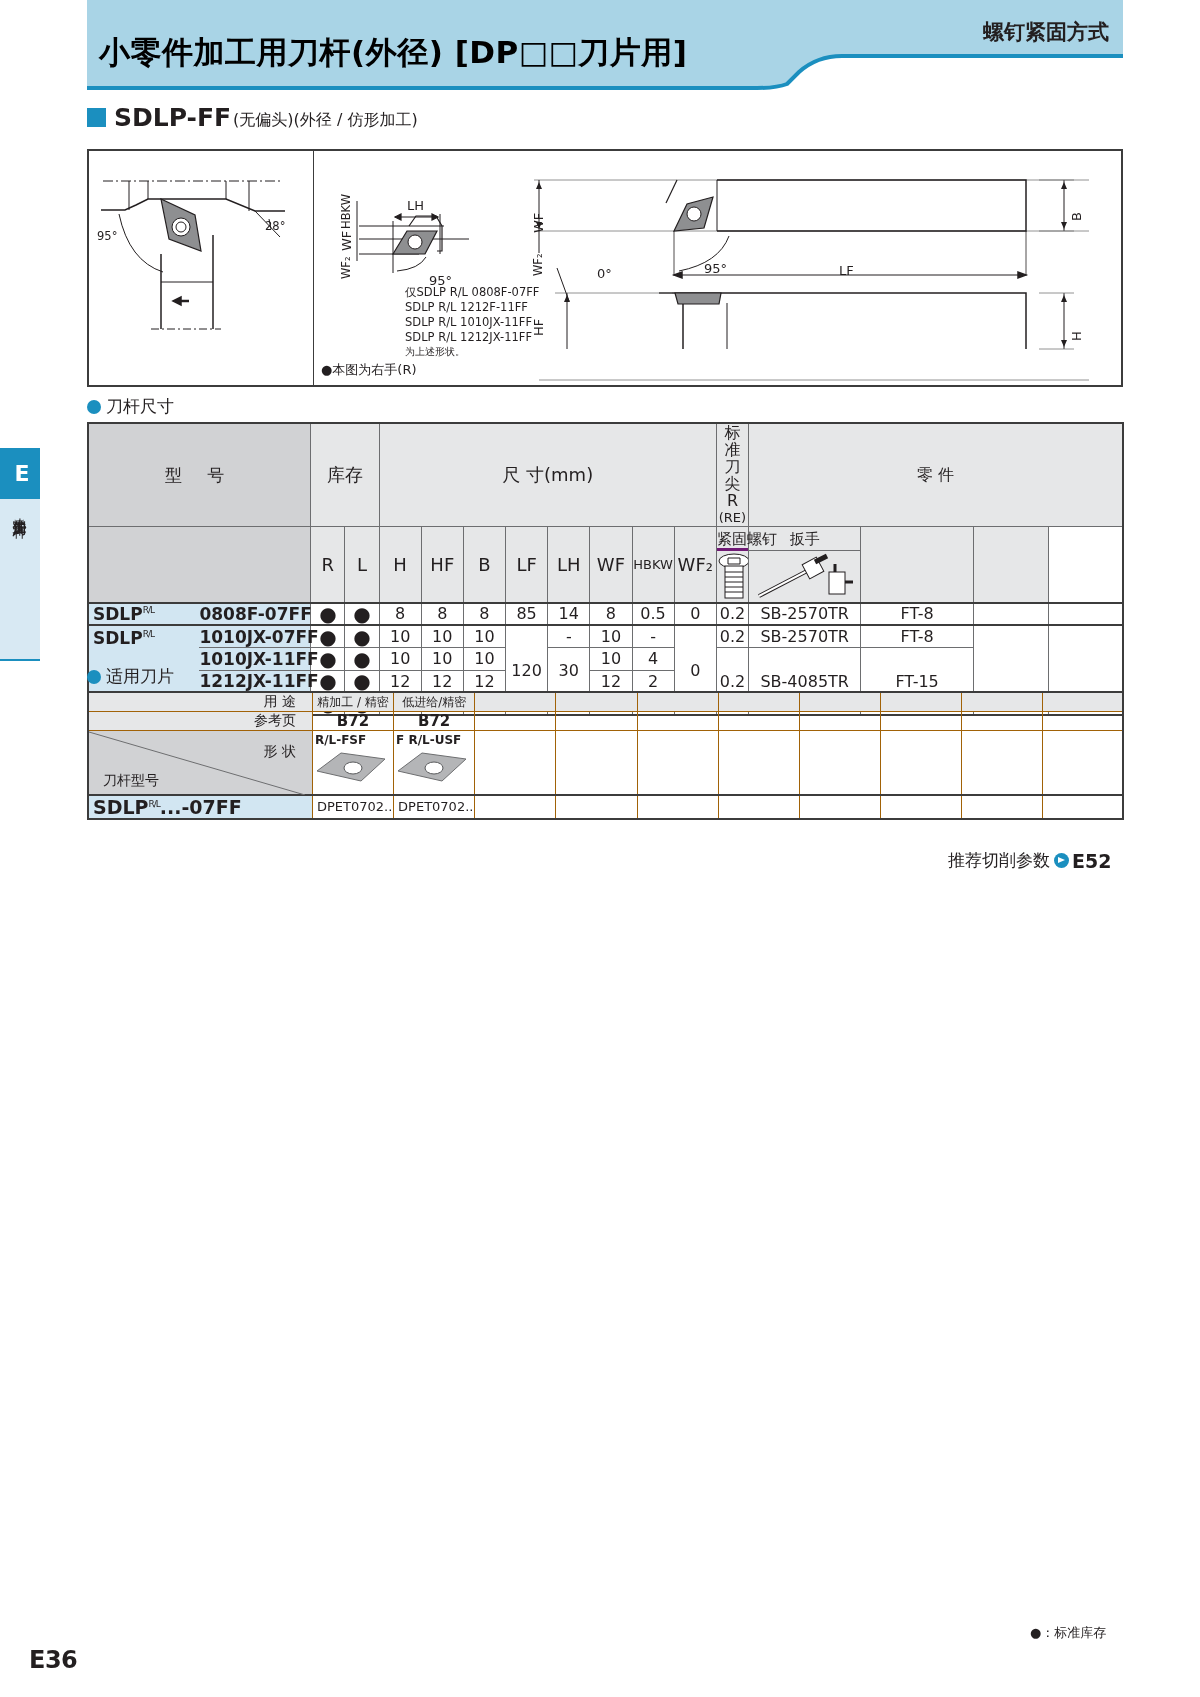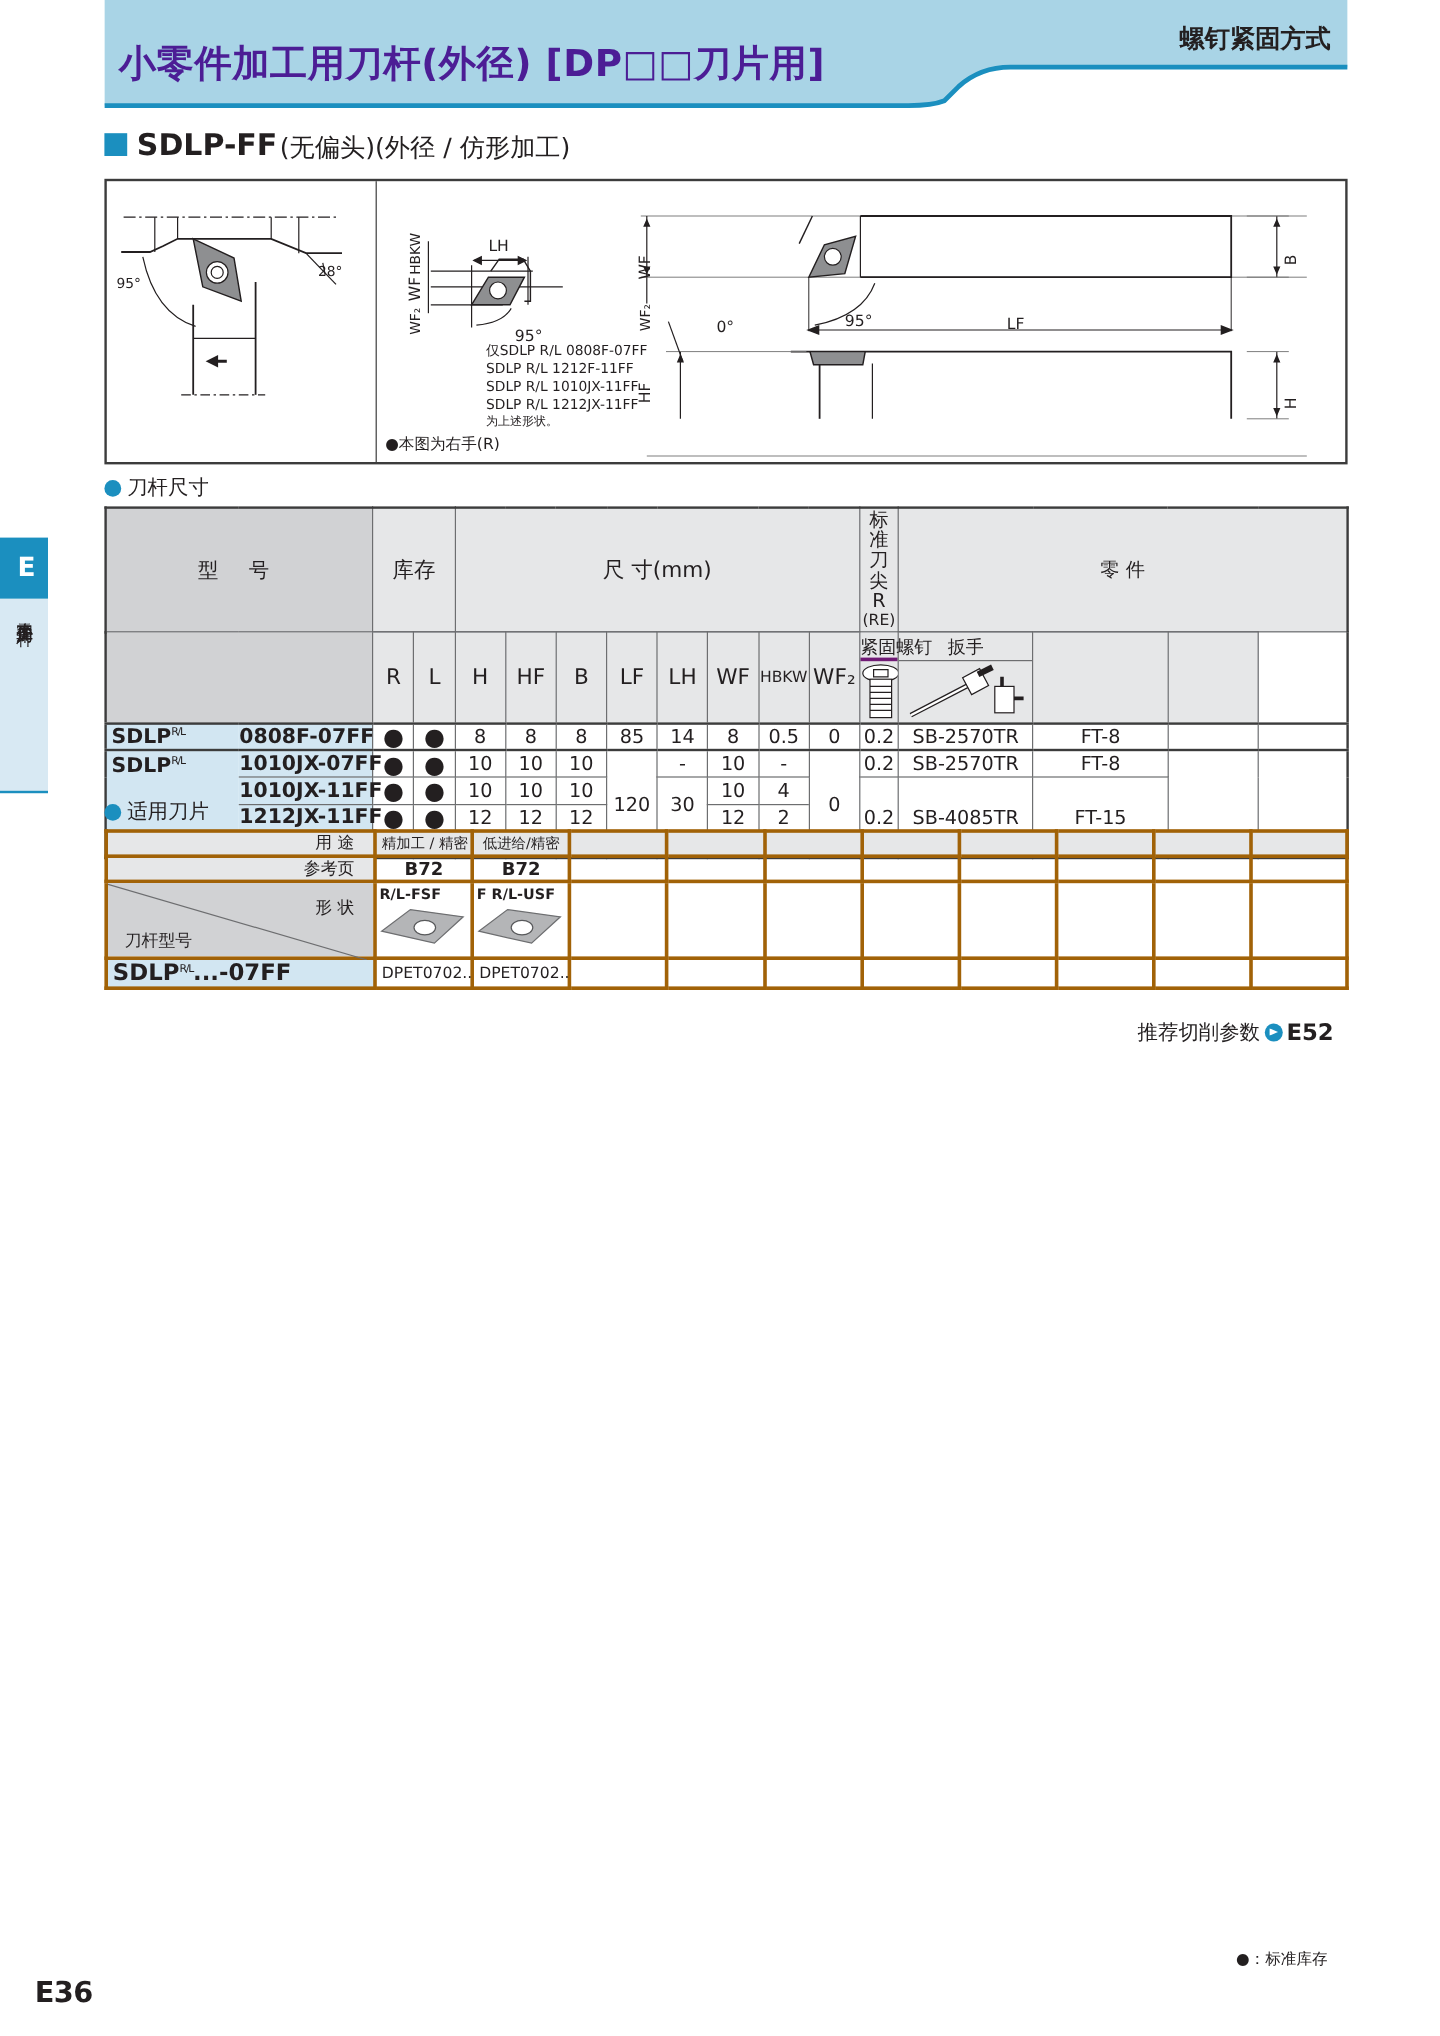--- a/index.html
+++ b/index.html
@@ -2,27 +2,27 @@
 <html><head>
 <meta charset="utf-8">
 <style>
   * { box-sizing: border-box; margin: 0; padding: 0; }
   body { width: 1200px; height: 1697px; background: #ffffff; position: relative; font-family: "DejaVu Sans", "Liberation Sans", sans-serif; color: #231f20; overflow: hidden; }
   .abs { position: absolute; }
 
   
   .banner { left: 87px; top: 0; width: 1036px; height: 92px; }
   .banner svg { position: absolute; left: 0; top: 0; }
-  .banner-title { position: absolute; left: 12px; top: 32px; font-size: 31px; font-weight: bold; letter-spacing: 0.5px; color: #4c1d95; white-space: nowrap; }
+  .banner-title { position: absolute; left: 12px; top: 32px; font-size: 31px; font-weight: bold; letter-spacing: 0.5px; color: #000000; white-space: nowrap; }
   .banner-right { position: absolute; right: 14px; top: 18px; font-size: 21px; font-weight: bold; color: #231f20; white-space: nowrap; }
 
   .section-heading { left: 87px; top: 103px; display: flex; align-items: center; white-space: nowrap; }
   .section-heading .sq { width: 19px; height: 19px; background: #1b8fbf; margin-right: 8px; }
   .section-heading .main { font-size: 25px; font-weight: bold; }
-  .section-heading .sub { font-size: 21px; margin-left: 2px; padding-top: 6px; text-align: center; }
+  .section-heading .sub { font-size: 16px; margin-left: 2px; padding-top: 6px; text-align: center; }
 
   
   .side-tab { left: 0; top: 448px; width: 40px; }
   .side-tab .letter { height: 51px; background: #1b8fbf; color: #fff; font-size: 22px; font-weight: bold; text-align: center; line-height: 51px; padding-left: 4px; }
   .side-tab .vert { background: #d8e9f3; height: 162px; border-bottom: 2px solid #1b8fbf; display: flex; justify-content: center; padding-top: 8px; }
   .side-tab .vert span { writing-mode: vertical-rl; font-size: 14px; letter-spacing: 1px; color: #231f20; }
 
   
   .diagram { left: 87px; top: 149px; width: 1036px; height: 238px; border: 2px solid #3c3c3c; }
   .diagram .divider { position: absolute; left: 224px; top: 0; width: 1px; height: 234px; background: #3c3c3c; }
@@ -42,21 +42,21 @@
   .t1 .model-hd { background: #d1d2d4; font-size: 17px; letter-spacing: 10px; }
   .t1 .mdl { background: #d2e6f2; font-weight: bold; font-size: 17px; }
   .t1 .mdl-a { text-align: left; padding-left: 4px; border-right: none; margin-top: 12px; }
   .t1 .mdl-b { text-align: right; padding-right: 4px; border-left: none; }
   .t1 .bul { font-size: 20px; line-height: 18px; }
   .t1 .grp-top { border-top: 2px solid #3c3c3c; }
   .vstack { line-height: 17px; font-size: 16px; }
   .sup { font-size: 9px; font-weight: normal; vertical-align: super; letter-spacing: -1px; }
 
   .t2 { position: absolute; left: 87px; top: 691px; width: 1037px; border: 2px solid #3c3c3c; table-layout: fixed; }
-  .t2 td { border: 3px solid #a16207; font-size: 13px; height: 19px; padding: 0 4px; white-space: nowrap; }
+  .t2 td { border: 1px solid #a16207; font-size: 13px; height: 19px; padding: 0 4px; white-space: nowrap; }
   .t2 .hdr { background: #e6e7e8; }
   .t2 .lab { background: #e6e7e8; text-align: right; padding-right: 16px; font-size: 14px; }
   .t2 .mdl { background: #d2e6f2; font-weight: bold; font-size: 19px; }
   .t2 .ctr { text-align: center; }
   .t2 .shape { background: #d1d2d4; position: relative; height: 64px; }
 
   .footer-ref { left: 948px; top: 849px; font-size: 17px; display: flex; align-items: center; white-space: nowrap; }
   .footer-ref .circ { display: inline-block; width: 15px; height: 15px; border-radius: 50%; background: #1b8fbf; margin: 0 3px 0 4px; position: relative; }
   .footer-ref .circ::after { content: ""; position: absolute; left: 4px; top: 4px; border-left: 7px solid #fff; border-top: 3.5px solid transparent; border-bottom: 3.5px solid transparent; }
   .footer-ref b { font-size: 19px; }

